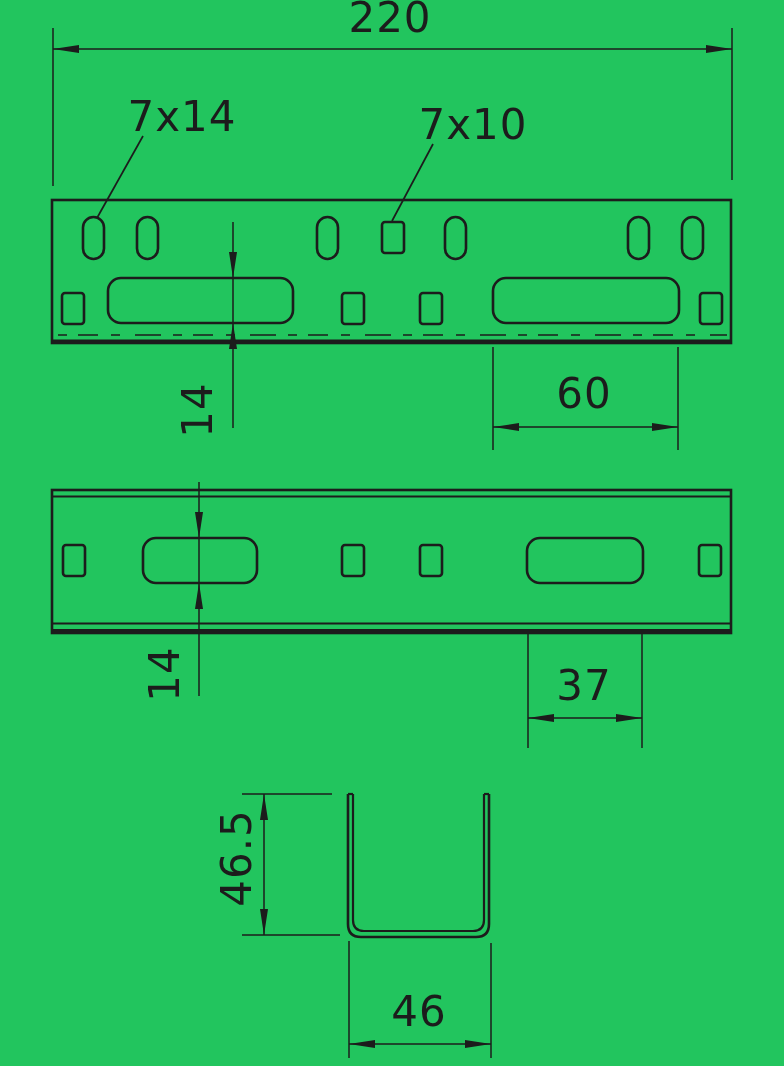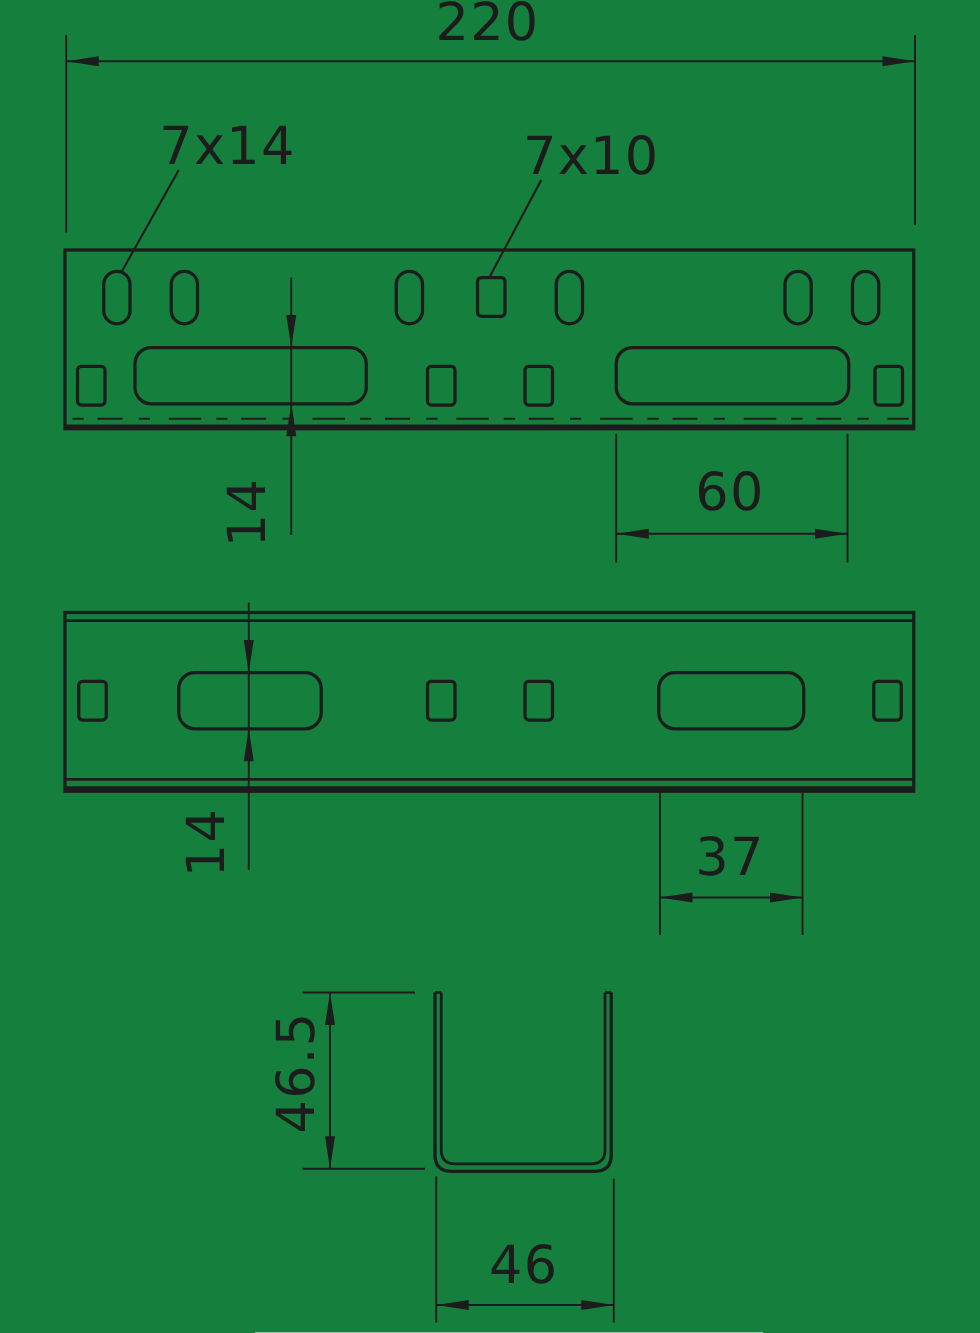--- a/index.html
+++ b/index.html
@@ -1,20 +1,20 @@
 <!DOCTYPE html>
 <html><head>
 <meta charset="utf-8">
 <style>
   html, body { margin: 0; padding: 0; background: #ffffff; }
   .canvas {
     position: relative;
     width: 784px;
     height: 1066px;
-    background: #15803d;
+    background: #22c55e;
     overflow: hidden;
   }
   svg { display: block; }
   .ln    { stroke: #1c1c1c; stroke-width: 2.6; fill: none; stroke-linecap: butt; }
   .ln-thick { stroke: #1c1c1c; stroke-width: 4; fill: none; }
   .ln-mid   { stroke: #1c1c1c; stroke-width: 2.2; fill: none; }
   .thin  { stroke: #1c1c1c; stroke-width: 1.5; fill: none; }
   .leader{ stroke: #1c1c1c; stroke-width: 1.7; fill: none; }
   .hid   { stroke: #1c1c1c; stroke-width: 1.6; fill: none;
            stroke-dasharray: 9 11 20 13 9 15 26 12; }

